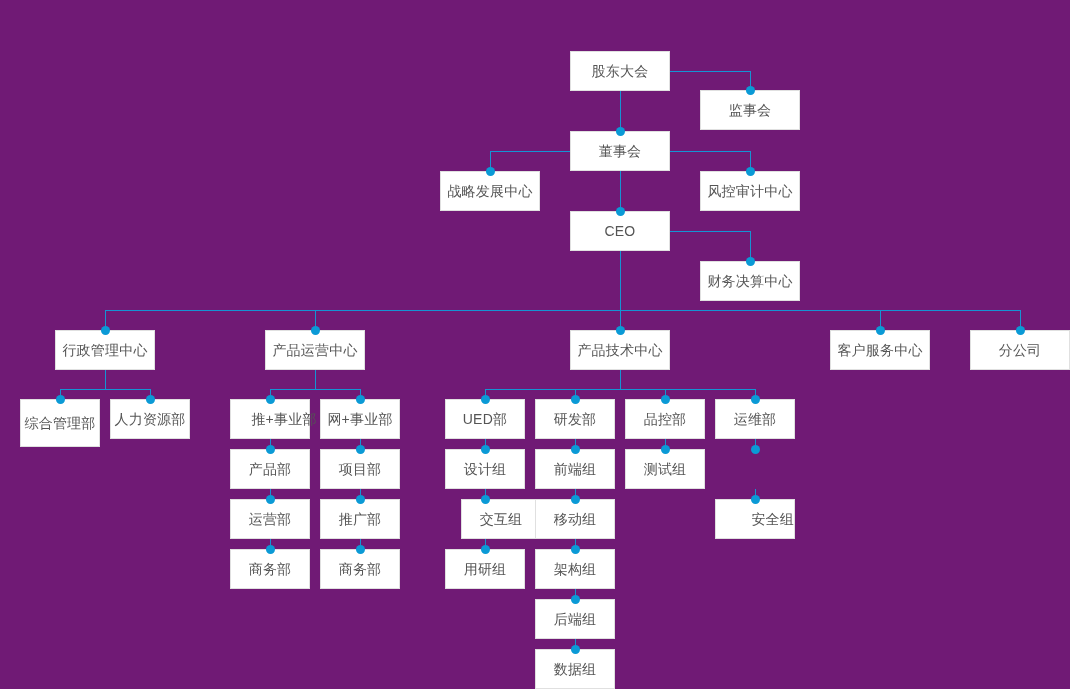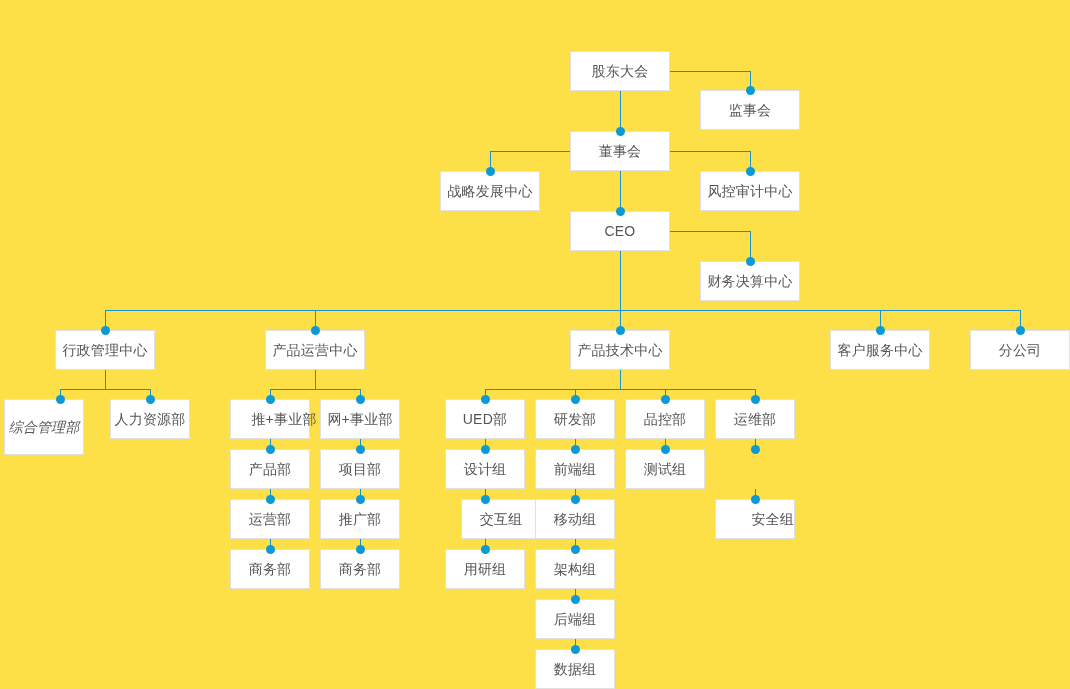--- a/index.html
+++ b/index.html
@@ -9,21 +9,21 @@
     background: #ffffff;
   }
   body {
     font-family: "Liberation Sans", "DejaVu Sans", sans-serif;
     -webkit-font-smoothing: antialiased;
   }
   #chart-root {
     position: relative;
     width: 1070px;
     height: 689px;
-    background: #fde047;
+    background: #701a75;
     overflow: hidden;
   }
   
   .node {
     position: absolute;
     box-sizing: border-box;
     border: 1px solid #e0e0e0;
     background: #ffffff;
     color: #555555;
     font-size: 14px;
@@ -152,21 +152,21 @@
       </div>
       <div class="node" style="left: 570px; top: 330px; width: 100px; height: 40px; border-color: rgb(224, 224, 224); color: rgb(85, 85, 85);">
         <span class="node-label">产品技术中心</span>
       </div>
       <div class="node" style="left: 830px; top: 330px; width: 100px; height: 40px; border-color: rgb(224, 224, 224); color: rgb(85, 85, 85);">
         <span class="node-label">客户服务中心</span>
       </div>
       <div class="node" style="left: 970px; top: 330px; width: 100px; height: 40px; border-color: rgb(224, 224, 224); color: rgb(85, 85, 85);">
         <span class="node-label">分公司</span>
       </div>
-      <div class="node" style="left: 4px; top: 399px; width: 80px; height: 56px; border-color: rgb(224, 224, 224); color: rgb(85, 85, 85); font-style: italic;">
+      <div class="node" style="left: 20px; top: 399px; width: 80px; height: 48px; border-color: rgb(224, 224, 224); color: rgb(85, 85, 85);">
         <span class="node-label">综合管理部</span>
       </div>
       <div class="node" style="left: 110px; top: 399px; width: 80px; height: 40px; border-color: rgb(224, 224, 224); color: rgb(85, 85, 85);">
         <span class="node-label">人力资源部</span>
       </div>
       <div class="node" style="left: 230px; top: 399px; width: 80px; height: 40px; border-color: rgb(224, 224, 224); color: rgb(85, 85, 85); padding-left: 28px;">
         <span class="node-label">推+事业部</span>
       </div>
       <div class="node" style="left: 230px; top: 449px; width: 80px; height: 40px; border-color: rgb(224, 224, 224); color: rgb(85, 85, 85);">
         <span class="node-label">产品部</span>

